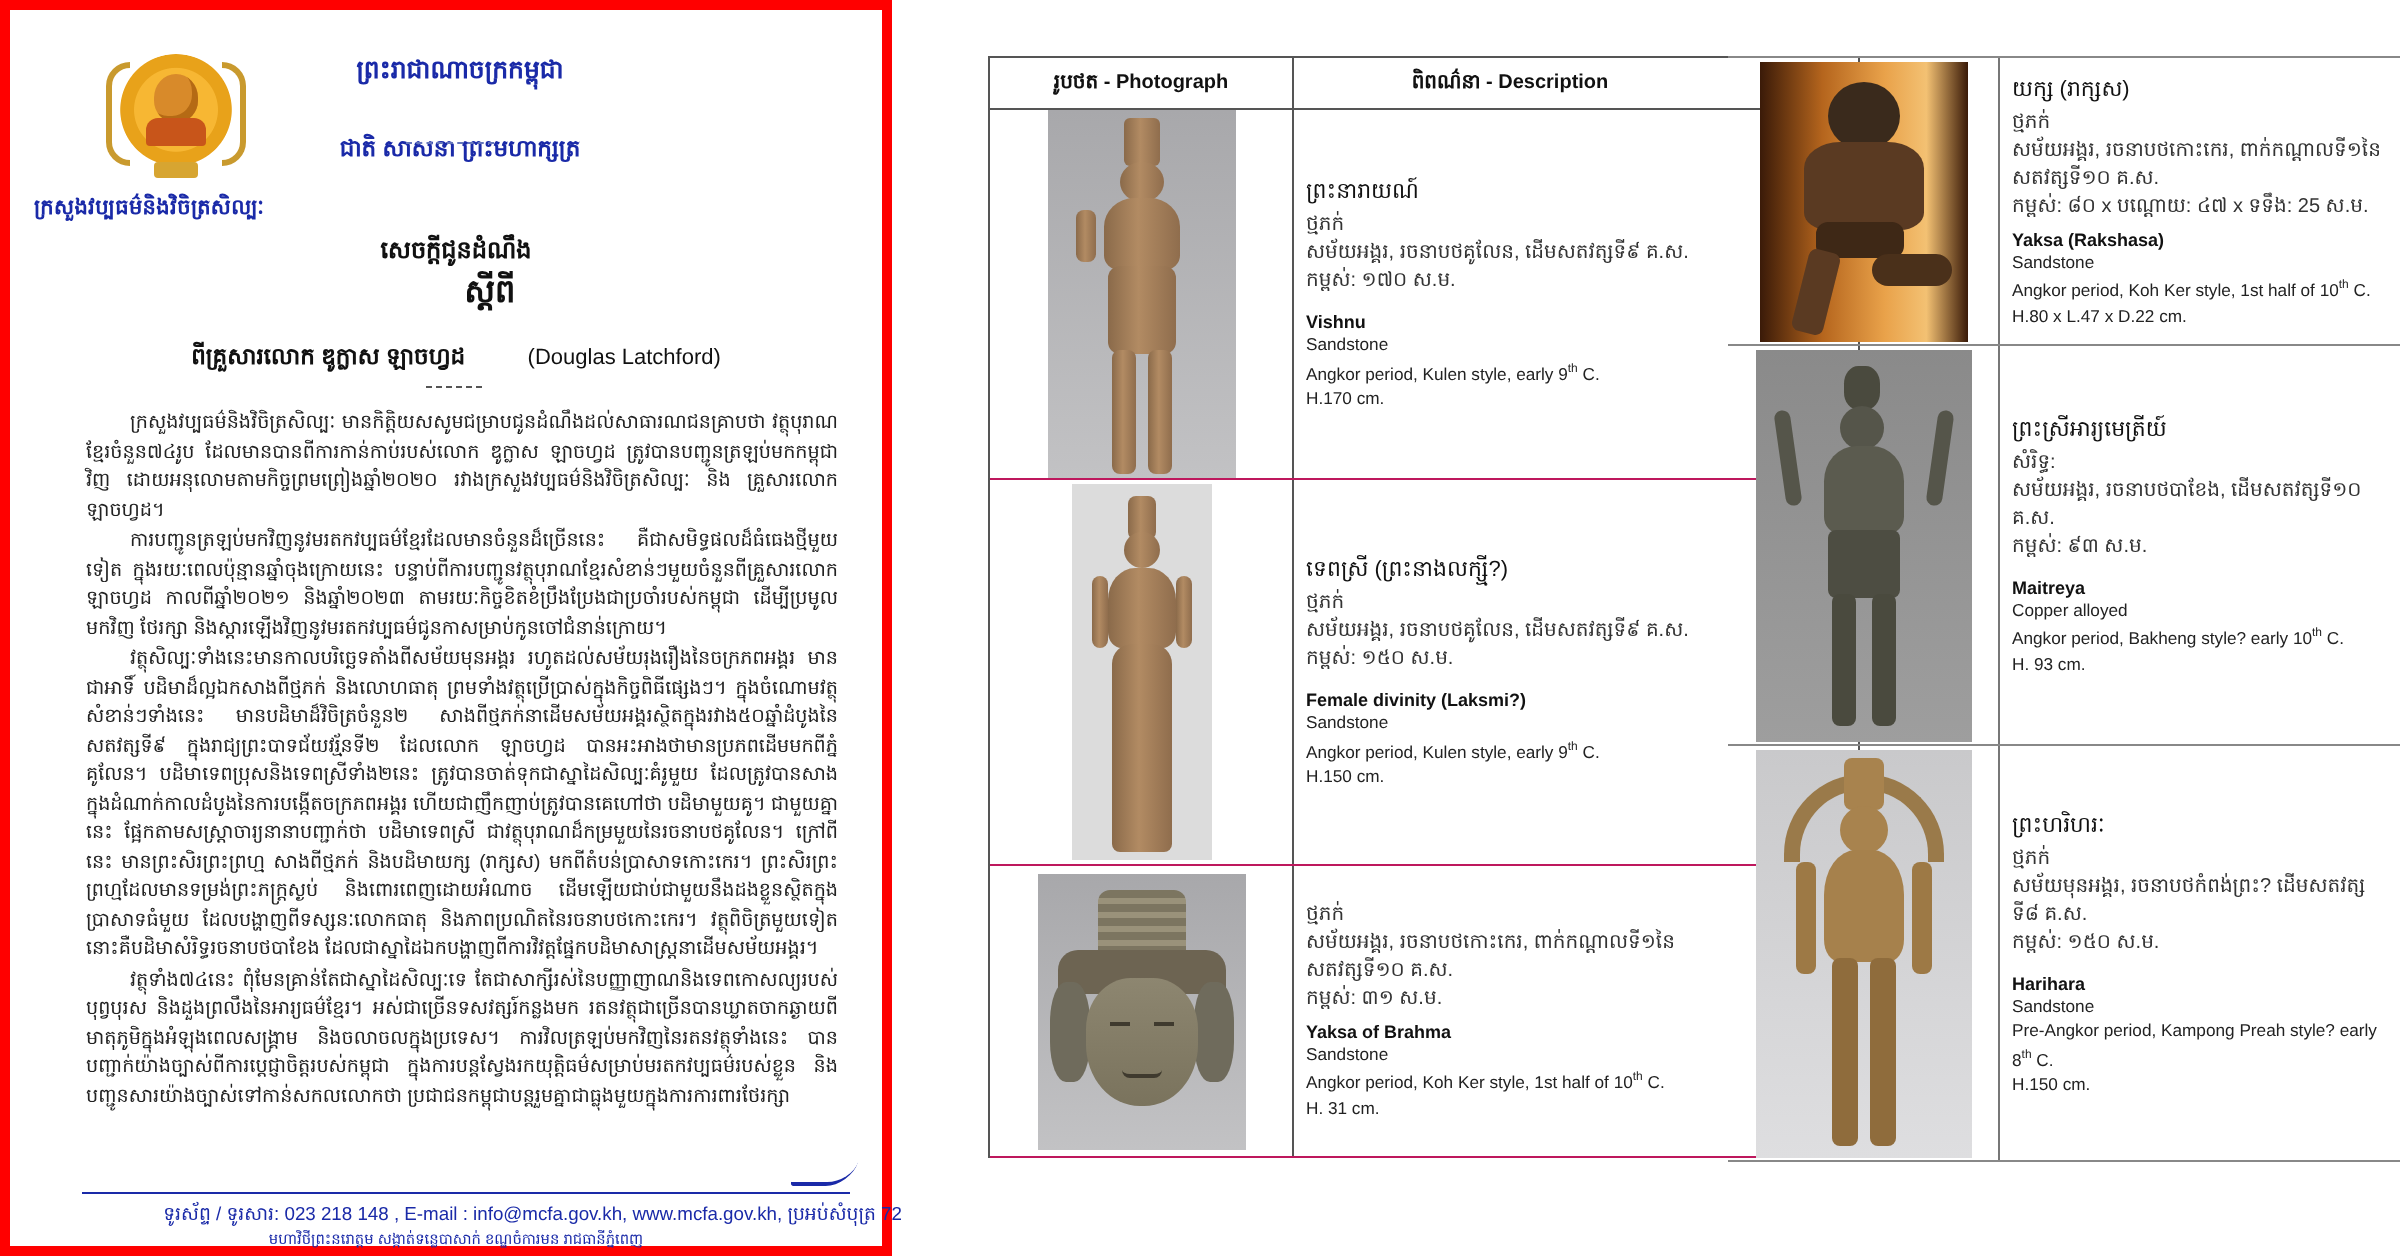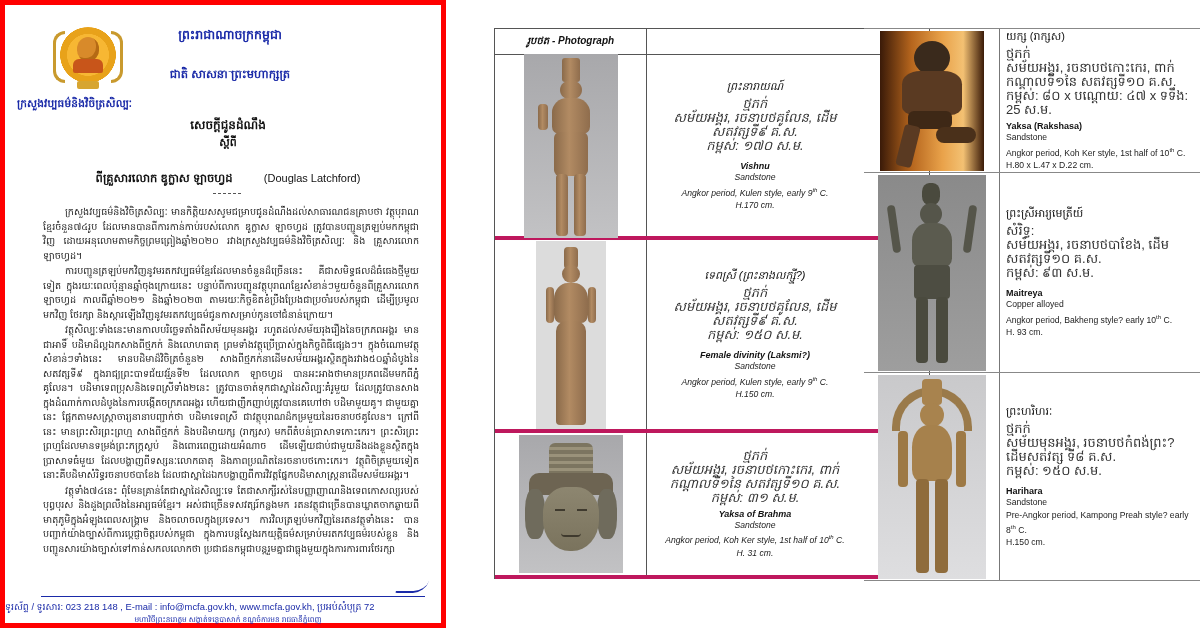--- a/index.html
+++ b/index.html
@@ -23,45 +23,45 @@
   .logo .wreath-l { left: -4px; border-right: none; border-radius: 30px 0 0 30px; }
   .logo .wreath-r { right: -4px; border-left: none; border-radius: 0 30px 30px 0; }
   .logo .ribbon { position: absolute; left: 20px; top: 54px; width: 22px; height: 8px; background: #d7a531; border-radius: 2px; }
   .ministry-name { position: absolute; left: 12px; top: 92px; font-size: 10.5px; font-weight: bold; color: #1a2aa8; letter-spacing: 0.2px; }
   .kingdom { position: absolute; left: 160px; top: 22px; width: 130px; text-align: center; font-size: 12.5px; font-weight: bold; color: #1a2aa8; }
   .motto { position: absolute; left: 150px; top: 46px; width: 150px; text-align: center; font-size: 11.5px; font-weight: bold; color: #1a2aa8; margin-top: 16px; }
   .motto-rule { position: absolute; left: 198px; top: 66px; width: 44px; border-top: 1px dashed #6677bb; }
 
   .doc-title { position: absolute; left: 0; width: 446px; text-align: center; font-weight: bold; color: #111; }
   .t1 { top: 112px; font-size: 12px; }
-  .t2 { top: 130px; font-size: 11px; }
+  .t2 { top: 130px; font-size: 16px; margin-left: 17px; }
   .t3 { top: 148px; font-size: 12px; }
   .t4 { top: 166px; font-size: 11.5px; }
   .t4 .en { font-weight: normal; font-size: 11px; padding-left: 28px; }
   .title-rule { position: absolute; left: 208px; top: 188px; width: 28px; border-top: 1px dashed #555; }
 
   .body-text { position: absolute; left: 38px; top: 200px; width: 376px; font-size: 9.6px; line-height: 14.5px; color: #222; text-align: justify; }
   .body-text p { text-indent: 22px; margin-bottom: 1px; }
 
   .signature { position: absolute; left: 392px; top: 576px; width: 30px; height: 12px; border-bottom: 2px solid #1a2aa8; border-radius: 0 0 12px 2px; transform: skewX(-20deg); }
   .footer-rule { position: absolute; left: 36px; top: 591px; width: 384px; border-top: 1.5px solid #1a2aa8; }
-  .footer-l1 { position: absolute; left: 0; top: 596px; width: 446px; text-align: left; font-size: 9.4px; color: #1a2aa8; }
+  .footer-l1 { position: absolute; left: 0; top: 596px; width: 446px; text-align: right; font-size: 9.4px; color: #1a2aa8; }
   .footer-l2 { position: absolute; left: 0; top: 610px; width: 446px; text-align: center; font-size: 7.4px; color: #1a2aa8; }
 
   
-  .catalog { position: absolute; left: 494px; top: 28px; width: 436px; border: 1px solid #555; border-bottom: none; font-style: italic; }
+  .catalog { position: absolute; left: 494px; top: 28px; width: 436px; border: 1px solid #555; border-bottom: none; }
   .cat-head { display: flex; height: 26px; border-bottom: 1px solid #555; }
   .cat-head div { display: flex; align-items: center; justify-content: center; font-size: 10px; font-weight: bold; }
   .col-photo { width: 152px; border-right: 1px solid #555; }
   .col-desc { width: 216px; }
-  .cat-row { display: flex; border-bottom: 4px solid #be185d; text-align: center; }
+  .cat-row { display: flex; border-bottom: 1px solid #be185d; }
   .cat-row .photo { width: 152px; border-right: 1px solid #555; display: flex; align-items: center; justify-content: center; }
   .cat-row .desc { width: 216px; padding: 0 6px; display: flex; flex-direction: column; justify-content: center; }
   .km-title { font-size: 11px; color: #111; margin-bottom: 2px; }
-  .km-line { font-size: 13px; color: #333; line-height: 14px; }
+  .km-line { font-size: 10px; color: #333; line-height: 14px; }
   .en-name { font-size: 9px; font-weight: bold; margin-top: 8px; color: #111; }
   .en-line { font-size: 8.6px; color: #222; line-height: 12.5px; }
   sup { font-size: 6px; }
 
   
   .img { position: relative; overflow: hidden; }
   .bg-grey { background: linear-gradient(180deg, #a8a8ab 0%, #c2c2c4 100%); }
   .fig-body { position: absolute; background: linear-gradient(90deg, #8a6a4a, #b28b63 45%, #8f6d4d); border-radius: 40% 40% 20% 20%; }
 
   
@@ -103,20 +103,21 @@
   </div>
   <div class="signature"></div>
   <div class="footer-rule"></div>
   <div class="footer-l1">ទូរស័ព្ទ / ទូរសារ: 023 218 148 , E-mail : info@mcfa.gov.kh, www.mcfa.gov.kh, ប្រអប់សំបុត្រ 72</div>
   <div class="footer-l2">មហាវិថីព្រះនរោត្តម សង្កាត់ទន្លេបាសាក់ ខណ្ឌចំការមន រាជធានីភ្នំពេញ</div>
 </div>
 
 <div class="catalog">
   <div class="cat-head">
     <div class="col-photo">រូបថត - Photograph</div>
+    <div class="col-desc">ពិពណ៌នា - Description</div>
   </div>
 
   <div class="cat-row" style="height:185px">
     <div class="photo">
       <div class="img bg-grey" style="width:94px;height:184px">
         <div class="fig-body" style="left:38px;top:4px;width:18px;height:24px;border-radius:3px;"></div>
         <div class="fig-body" style="left:36px;top:26px;width:22px;height:20px;border-radius:50%;"></div>
         <div class="fig-body" style="left:28px;top:44px;width:38px;height:36px;"></div>
         <div class="fig-body" style="left:14px;top:50px;width:10px;height:26px;border-radius:4px;"></div>
         <div class="fig-body" style="left:30px;top:78px;width:34px;height:44px;border-radius:6px;"></div>

